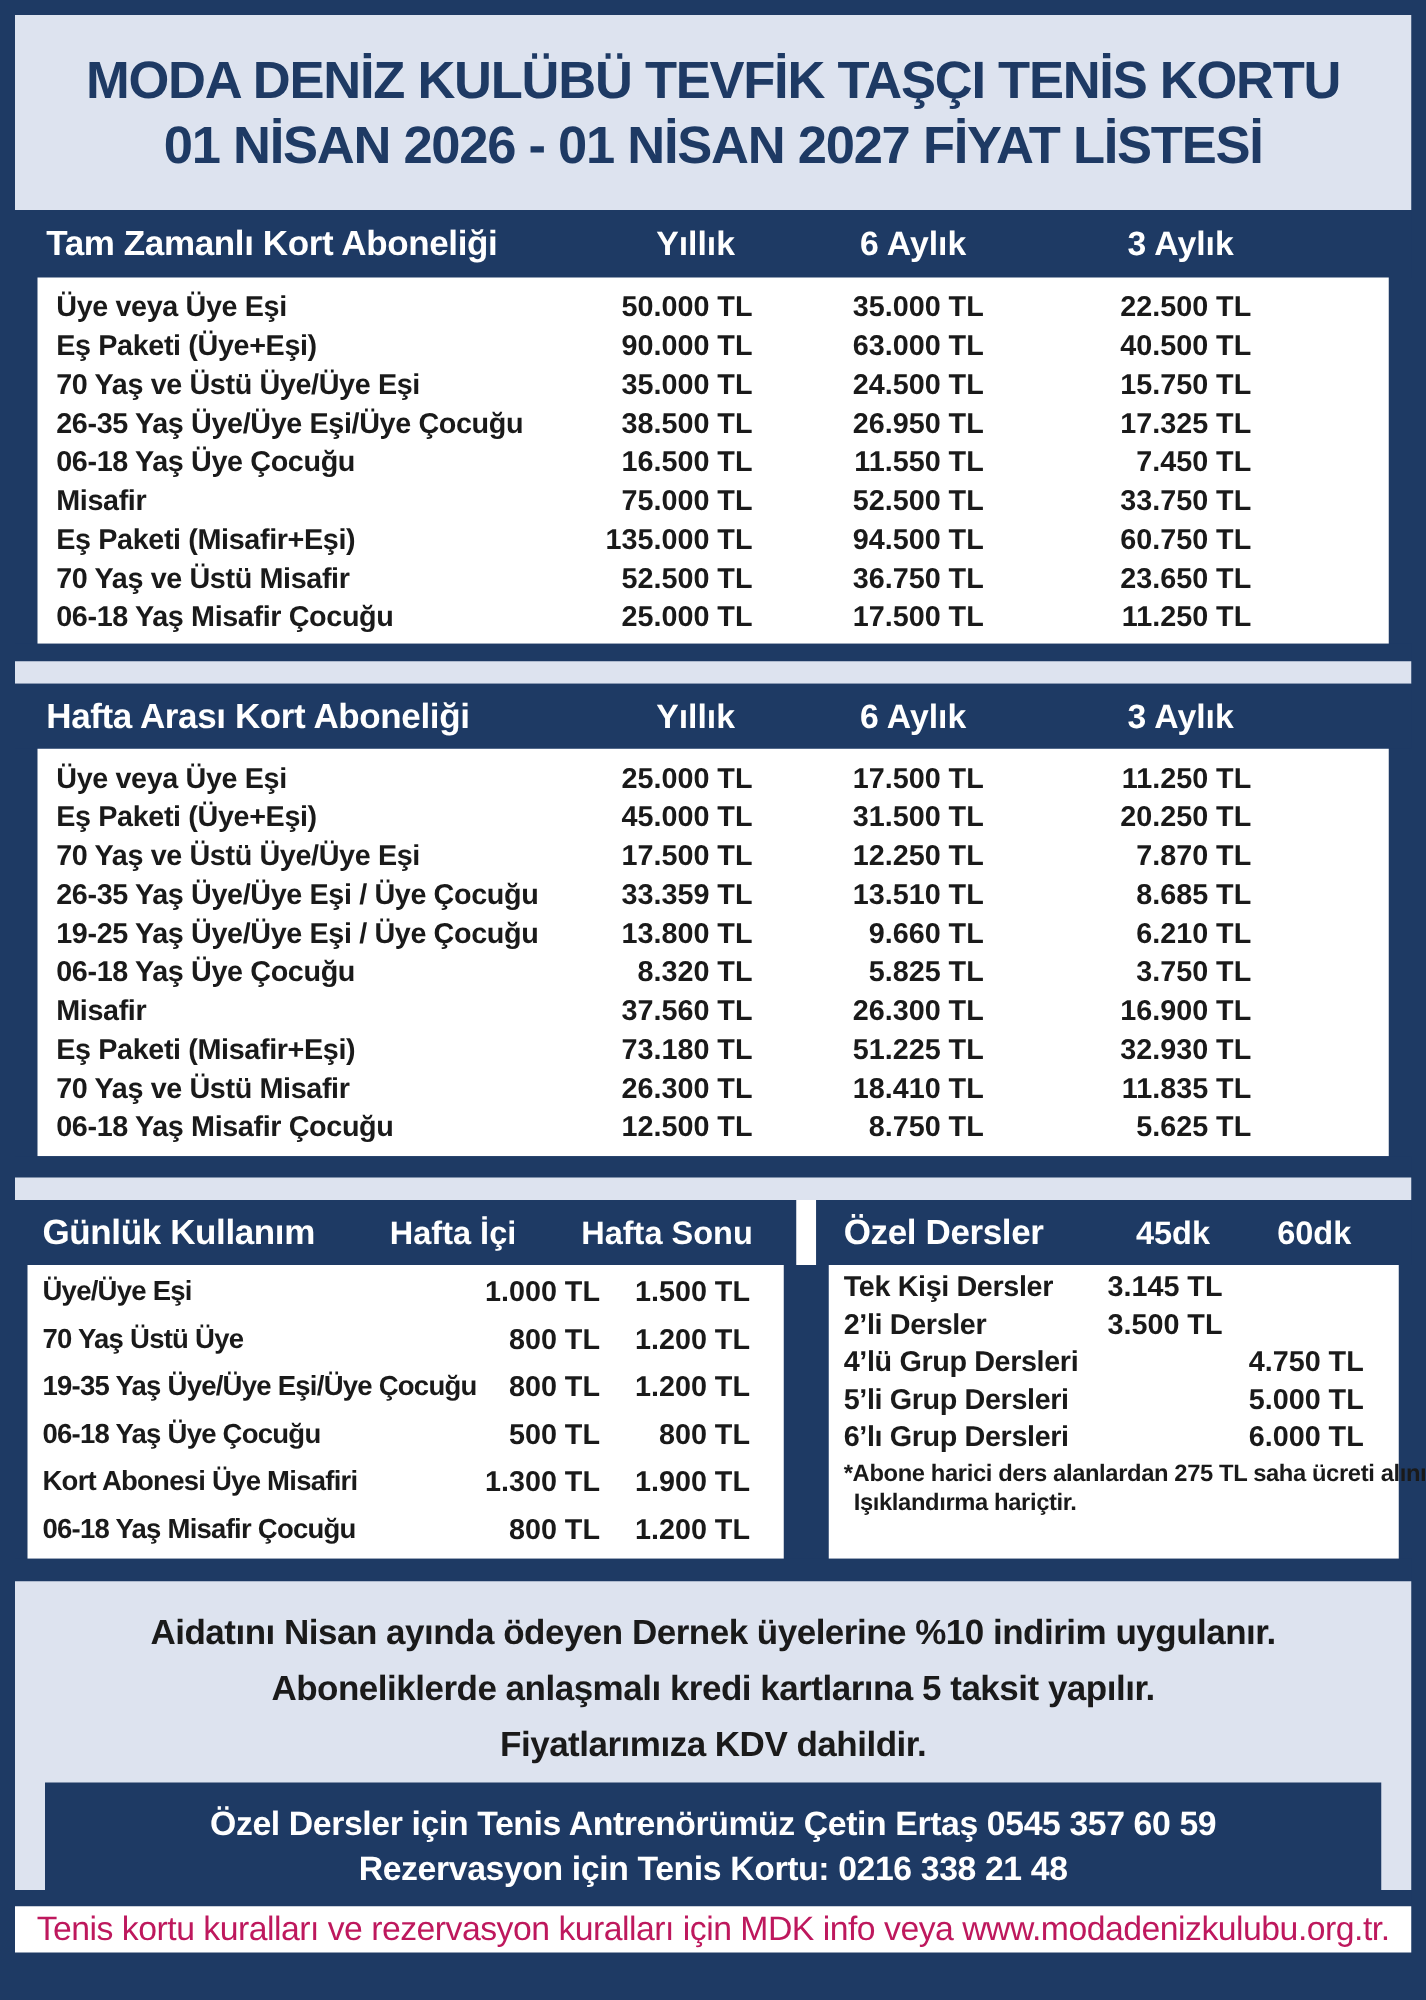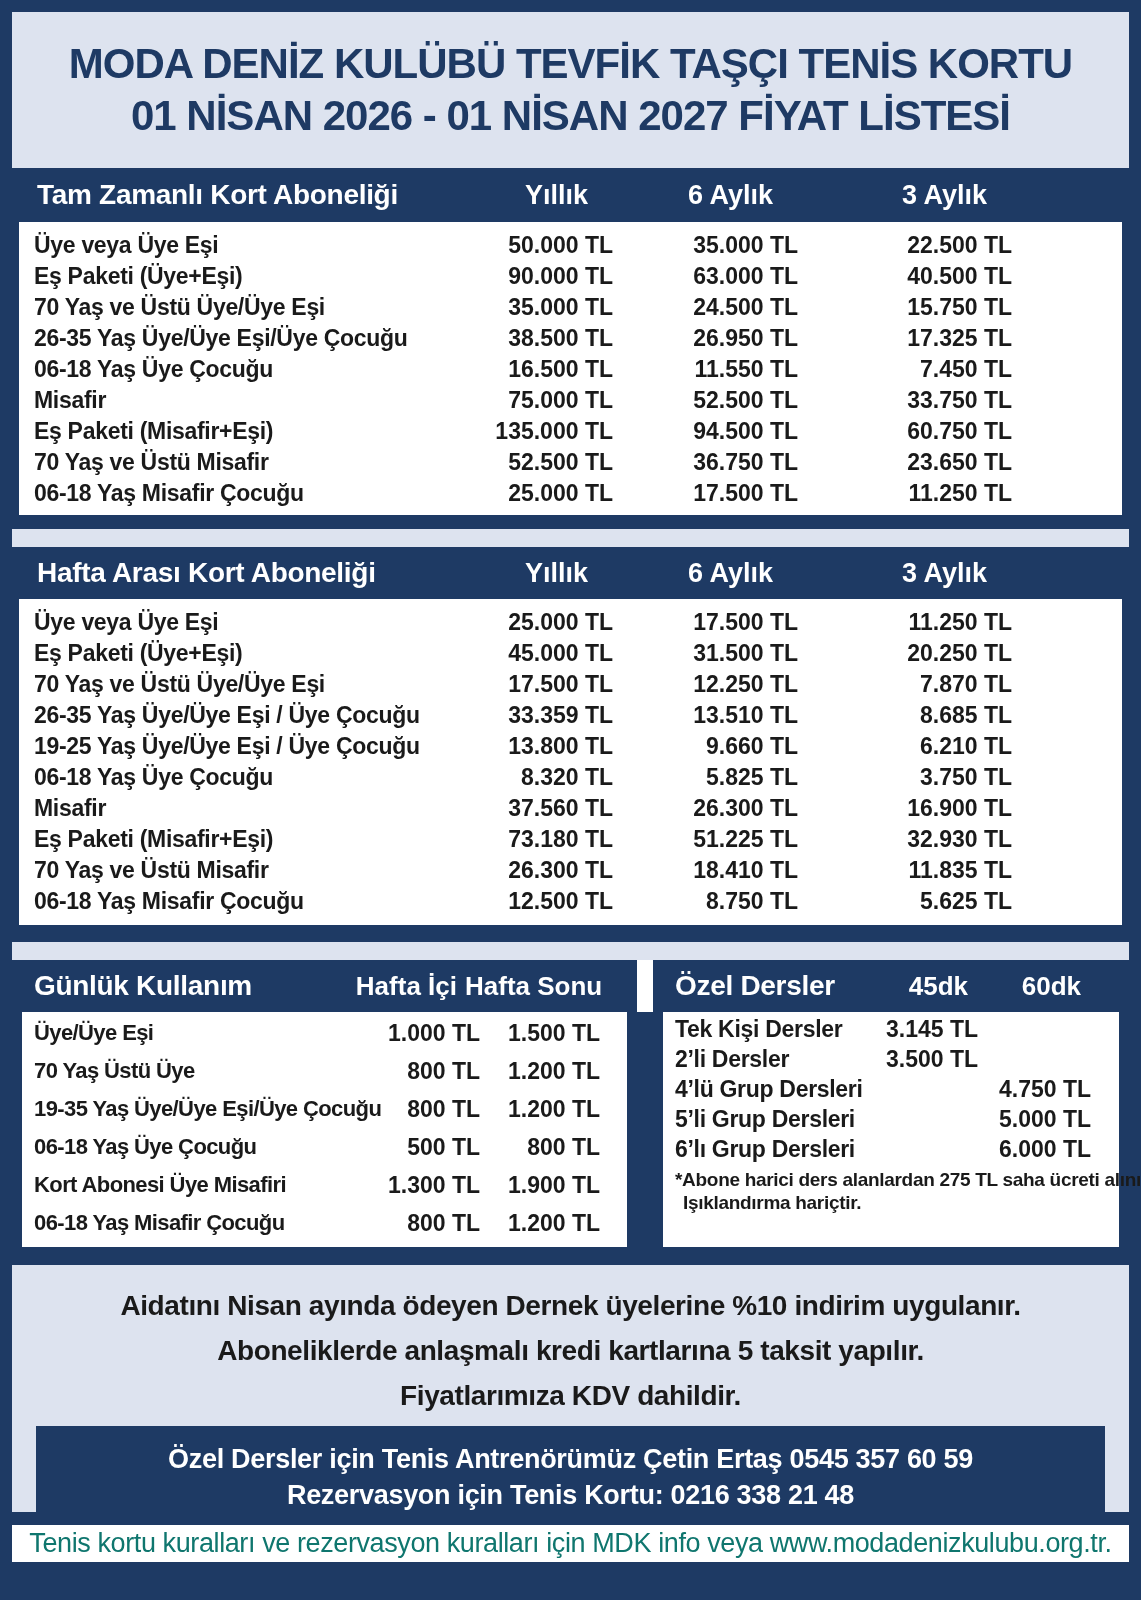--- a/index.html
+++ b/index.html
@@ -30,27 +30,27 @@
   }
   
   .band{
     background:#1e3a64;color:#ffffff;font-weight:700;
     display:grid;align-items:center;box-sizing:border-box;
   }
   .band .band-title{font-size:28px;white-space:nowrap;letter-spacing:-0.3px;}
   .band .band-col{font-size:27px;text-align:right;padding-right:22px;white-space:nowrap;}
   .band.b3{height:54px;padding:0 120px 0 25px;grid-template-columns:1fr 185px 185px 214px;}
   .band.b3.second{height:52px;}
-  .band.bd{height:52px;padding:0 37px 0 22px;grid-template-columns:1fr 120px 135px;}
+  .band.bd{height:52px;padding:0 37px 0 22px;grid-template-columns:1fr 120px 135px;gap:44px;}
   .band.bl{height:52px;padding:0 38px 0 22px;grid-template-columns:1fr 130px 113px;}
   .band.bd .band-col{padding-right:8px;font-size:26px;}
   .band.bl .band-col{padding-right:10px;font-size:26px;}
   
   .tbody{background:#ffffff;box-sizing:border-box;color:#1a1a1a;font-weight:700;}
-  .tbody.t3{margin:0 7px;padding:8px 110px 6px 15px;}
+  .tbody.t3{margin:0 18px;padding:8px 110px 6px 15px;}
   .trow{display:grid;align-items:center;}
   .t3 .trow{grid-template-columns:1fr 185px 185px 214px;height:31px;}
   .trow .tlabel{font-size:23px;letter-spacing:-0.3px;white-space:nowrap;min-width:0;}
   .trow .tval{font-size:23px;text-align:right;white-space:nowrap;}
   
   .gap-navy{background:#1e3a64;}
   .strip{background:#dde3ef;height:18px;}
   
   .cards-row{display:flex;height:287px;}
   .card{display:flex;flex-direction:column;}
@@ -80,21 +80,21 @@
   .contact-banner{
     background:#1e3a64;height:102px;margin-top:8px;
     display:flex;flex-direction:column;justify-content:center;text-align:center;
   }
   .contact-banner div{color:#ffffff;font-weight:700;font-size:27px;line-height:36px;letter-spacing:-0.3px;}
   
   .footer-bar{
     background:#ffffff;height:37px;
     display:flex;align-items:center;justify-content:center;
   }
-  .footer-bar div{color:#0f766e;font-size:27px;font-weight:400;letter-spacing:-0.4px;white-space:nowrap;}
+  .footer-bar div{color:#be185d;font-size:27px;font-weight:400;letter-spacing:-0.4px;white-space:nowrap;}
 </style>
 </head>
 <body>
 
 <div class="page">
 
   <div class="header-card">
     <div class="tl">MODA DENİZ KULÜBÜ TEVFİK TAŞÇI TENİS KORTU</div>
     <div class="tl">01 NİSAN 2026 - 01 NİSAN 2027 FİYAT LİSTESİ</div>
   </div>

